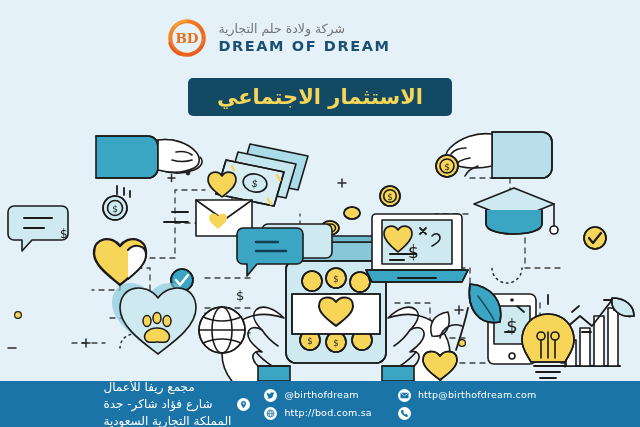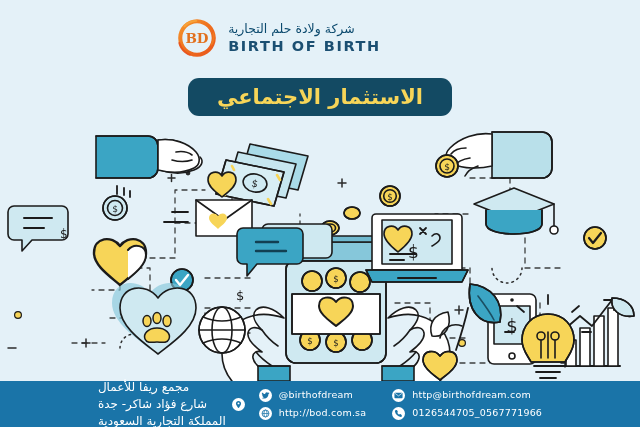--- a/index.html
+++ b/index.html
@@ -11,27 +11,27 @@
     position:relative;
   }
   .poster{position:absolute;inset:0;background:#e4f1f8;overflow:hidden;}
 
   
   .header{position:absolute;left:0;top:12px;width:556px;height:52px;
           display:flex;align-items:center;justify-content:center;gap:9px;}
   .logo-mark{position:relative;width:44px;height:44px;flex:0 0 auto;}
   .logo-mark svg{display:block;width:44px;height:44px;}
   .logo-text{display:flex;flex-direction:column;align-items:flex-start;line-height:1;}
-  .logo-ar{font-size:12.5px;color:#0c4a6e;direction:rtl;letter-spacing:0;margin-bottom:3px;
+  .logo-ar{font-size:12.5px;color:#737373;direction:rtl;letter-spacing:0;margin-bottom:3px;
            font-family:"DejaVu Sans","Liberation Sans",sans-serif;}
   .logo-en{font-size:14.5px;color:#1b4f72;letter-spacing:1.6px;font-weight:bold;}
 
   
   .title-banner{position:absolute;left:188px;top:78px;width:264px;height:38px;
-                background:#134a63;border-radius:11px;
+                background:#134a63;border-radius:5px;
                 display:flex;align-items:center;justify-content:center;}
   .title-banner-text{color:#f7d558;font-size:21px;font-weight:bold;direction:rtl;
                      letter-spacing:0.3px;line-height:1;
                      font-family:"DejaVu Sans","Liberation Sans",sans-serif;}
 
   
   .stage{position:absolute;left:0;top:118px;width:640px;height:263px;}
   .stage svg{display:block;width:640px;height:263px;}
 
   
@@ -68,21 +68,21 @@
         <path d="M22 3.2c10.4 0 18.8 8.4 18.8 18.8S32.4 40.8 22 40.8 3.2 32.4 3.2 22 11.6 3.2 22 3.2z
                  m0 4.1c-8.1 0-14.7 6.6-14.7 14.7S13.9 36.7 22 36.7 36.7 30.1 36.7 22 30.1 7.3 22 7.3z" fill="url(#og)"></path>
         <path d="M8.5 9.5c3.2-3.6 7.9-5.6 13-5.4 1.2 0 1.1 1.6-.1 1.7-4.4.3-8.2 2.1-11 5.2-.9 1-2.6-.6-1.9-1.5z" fill="#f7a23a" opacity="0.95"></path>
         <path d="M5.2 26.5c1.4 5.3 5.2 9.6 10.2 11.6 1.1.4.6 2-.6 1.6-5.6-1.9-9.9-6.6-11.4-12.5-.3-1.2 1.5-1.7 1.8-.7z" fill="#e8531c" opacity="0.95"></path>
         <path d="M39.4 17.3c.8 4.1 0 8.4-2.3 11.9-.7 1-2.2-.1-1.6-1.1 2-3.1 2.7-6.8 2-10.4-.2-1.2 1.6-1.5 1.9-.4z" fill="#f17a22" opacity="0.95"></path>
         <text x="22" y="27.4" text-anchor="middle" font-family="'DejaVu Serif','Liberation Serif',serif" font-size="13.5" font-weight="bold" fill="#e2701d">BD</text>
       </svg>
     </div>
     <div class="logo-text">
       <div class="logo-ar">شركة ولادة حلم التجارية</div>
-      <div class="logo-en">BIRTH OF BIRTH</div>
+      <div class="logo-en">DREAM OF DREAM</div>
     </div>
   </div>
 
   <div class="title-banner">
     <span class="title-banner-text">الاستثمار الاجتماعي</span>
   </div>
 
   <div class="stage">
     <svg viewBox="0 0 640 263" xmlns="http://www.w3.org/2000/svg">
       <g stroke="#1b1b1b" stroke-width="1.6" fill="none" stroke-linecap="round" stroke-linejoin="round">
@@ -443,20 +443,19 @@
           <span class="ftxt">http@birthofdream.com</span>
         </div>
         <div class="frow">
           <span class="fico">
             <svg width="9" height="9" viewBox="0 0 12 12">
               <path d="M3.3 1.4c.4 0 .8.2 1 .6l.7 1.3c.2.4.1.9-.2 1.2l-.5.5c.5 1.1 1.4 2 2.5 2.5l.5-.5
                        c.3-.3.8-.4 1.2-.2l1.3.7c.4.2.6.6.6 1v1c0 .7-.6 1.2-1.3 1.1C4.9 10.1 1.9 7.1 1.2 3
                        1.1 2.3 1.6 1.7 2.3 1.7z" fill="#1a74a8"></path>
             </svg>
           </span>
-          <span class="ftxt">0126544705_0567771966</span>
         </div>
       </div>
 
     </div>
   </div>
 
 </div>
 
 </body></html>

